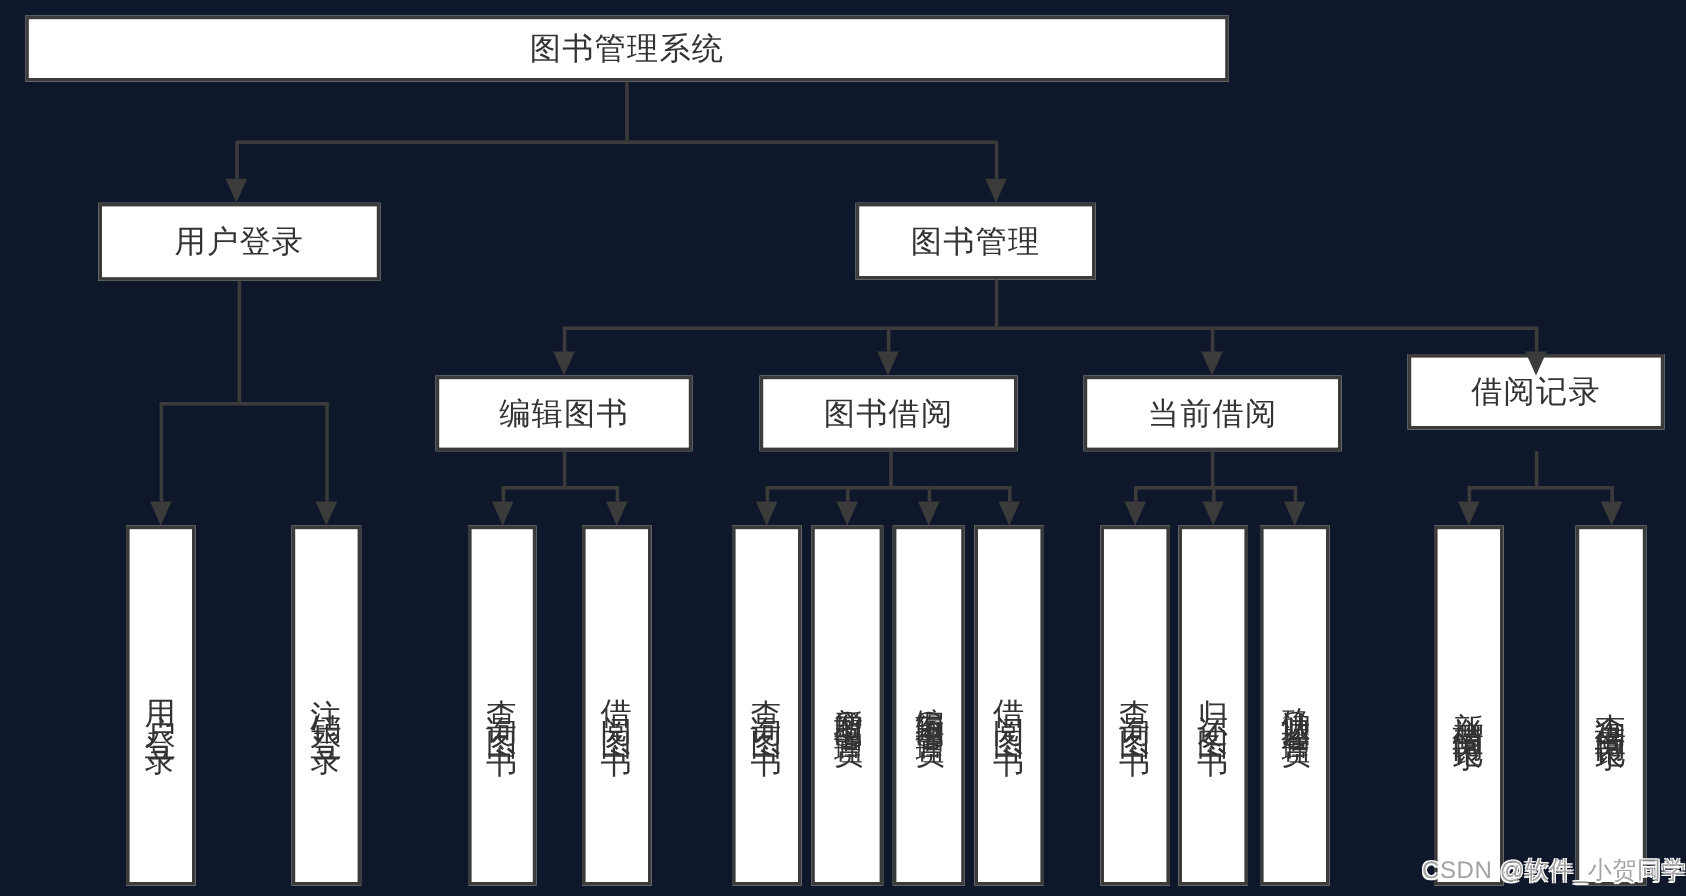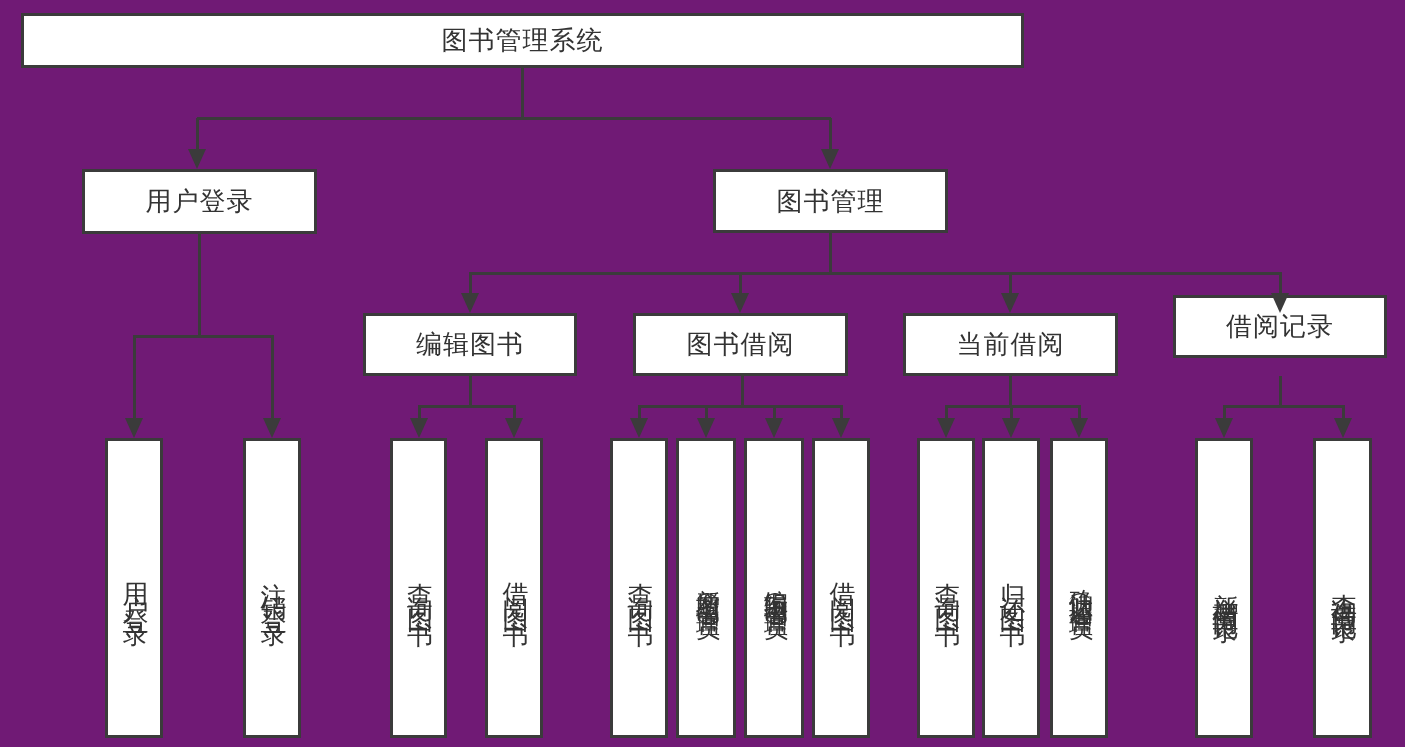--- a/index.html
+++ b/index.html
@@ -1,18 +1,18 @@
 <!DOCTYPE html>
 <html><head>
 <meta charset="utf-8">
 <style>
   html,body{margin:0;padding:0;background:#ffffff;}
   #stage{
-    position:relative;width:1405px;height:747px;background:#701a75;
-    font-family:Liberation Mono, monospace;color:#333333;
+    position:relative;width:1405px;height:747px;background:#0f172a;
+    font-family:Liberation Sans, sans-serif;color:#333333;
     overflow:hidden;
   }
   .box{
     position:absolute;box-sizing:border-box;border:3px solid #3b3b3b;background:#ffffff;
     display:flex;align-items:center;justify-content:center;
     font-size:26px;color:#333333;letter-spacing:1px;white-space:nowrap;
   }
   .leaf{
     position:absolute;box-sizing:border-box;border:3px solid #3b3b3b;background:#ffffff;
     top:438px;height:300px;display:flex;align-items:center;justify-content:center;
@@ -40,21 +40,21 @@
   }
 </style>
 </head>
 <body>
 
 <div id="stage">
 
   <div class="box" style="left:21px;top:13px;width:1003px;height:55px;">图书管理系统</div>
 
   <div class="box" style="left:82px;top:169px;width:235px;height:65px;">用户登录</div>
-  <div class="box" style="left:713px;top:169px;width:235px;height:64px;">图书管理</div>
+  <div class="box" style="left:713px;top:169px;width:200px;height:64px;">图书管理</div>
 
   <div class="box" style="left:363px;top:313px;width:214px;height:63px;">编辑图书</div>
   <div class="box" style="left:633px;top:313px;width:215px;height:63px;">图书借阅</div>
   <div class="box" style="left:903px;top:313px;width:215px;height:63px;">当前借阅</div>
   <div class="box" style="left:1173px;top:295px;width:214px;height:63px;">借阅记录</div>
 
   <div class="leaf" style="left:105px;width:58px;">
     <span class="ls4">用户登录</span>
   </div>
   <div class="leaf" style="left:243px;width:58px;">
@@ -169,14 +169,15 @@
 
   <div class="vline" style="left:1278.5px;top:376px;height:30px;"></div>
   <div class="hline" style="left:1222.5px;top:404.5px;width:122px;"></div>
   <div class="arr" style="left:1222.5px;top:406px;height:12px;">
       <i></i>
     </div>
   <div class="arr" style="left:1341.5px;top:406px;height:12px;">
       <i></i>
     </div>
 
+  <div id="watermark">CSDN @软件_小贺同学</div>
 
 </div>
 
 </body></html>

